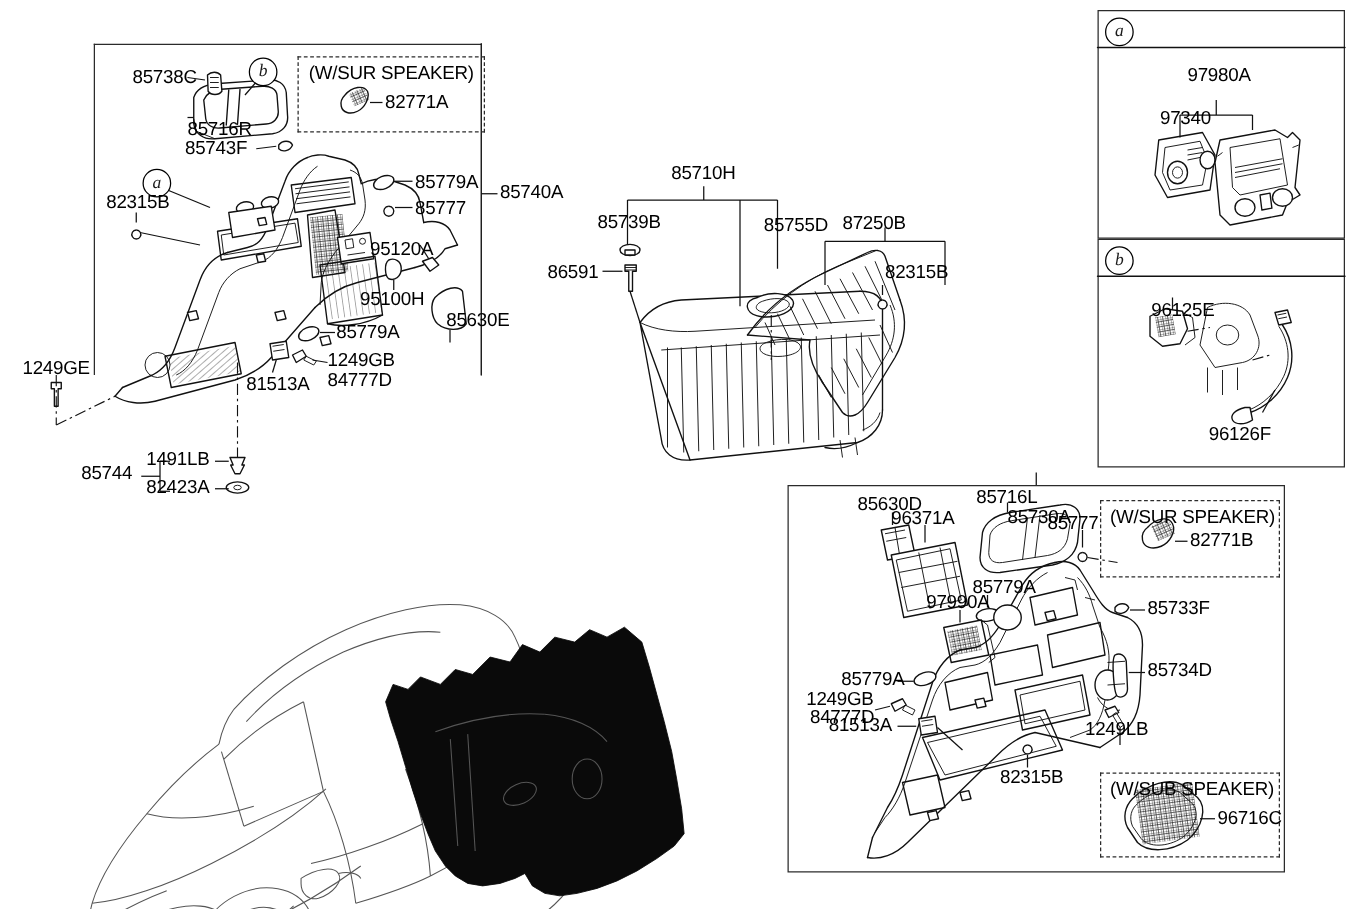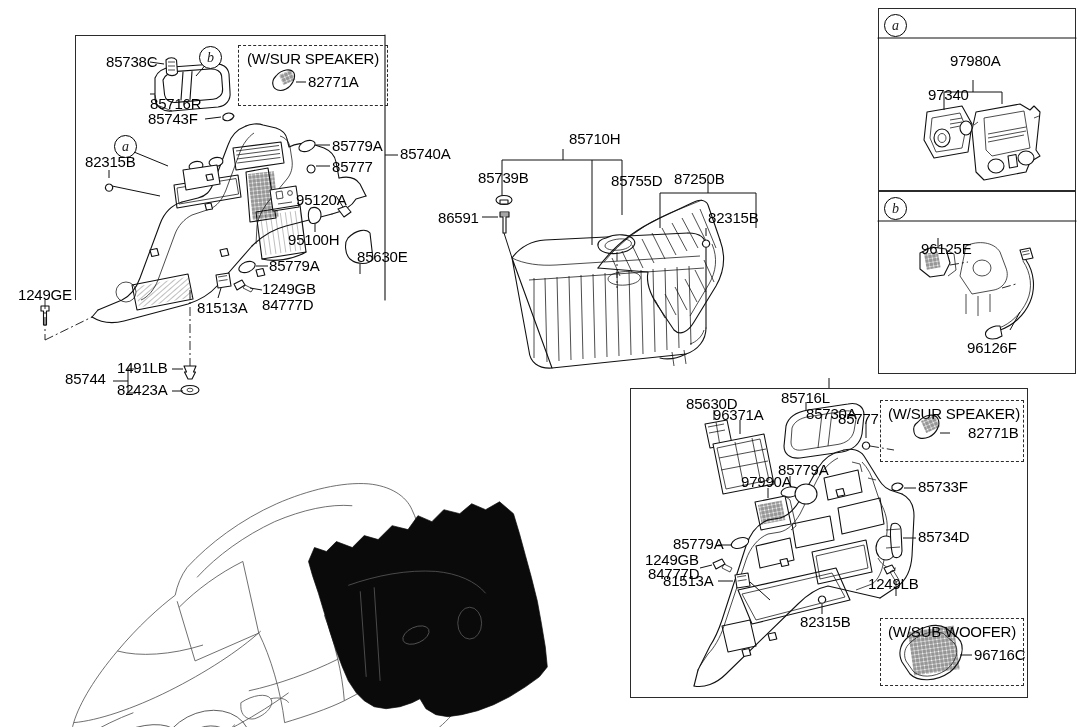--- a/index.html
+++ b/index.html
@@ -489,21 +489,21 @@
   <div class="lbl" style="left:262px;top:297px;">84777D</div>
   <div class="lbl" style="left:197px;top:300px;">81513A</div>
   <div class="lbl" style="left:18px;top:287px;">1249GE</div>
   <div class="lbl" style="left:65px;top:371px;">85744</div>
   <div class="lbl" style="left:117px;top:360px;">1491LB</div>
   <div class="lbl" style="left:117px;top:382px;">82423A</div>
   <div class="lbl" style="left:400px;top:146px;">85740A</div>
   <div class="lbl boxtitle" style="left:247px;top:51px;">(W/SUR SPEAKER)</div>
   <div class="lbl" style="left:308px;top:74px;">82771A</div>
 
-  <div class="lbl" style="left:537px;top:131px;margin-left:32px;">85710H</div>
+  <div class="lbl" style="left:537px;top:131px;">85710H</div>
   <div class="lbl" style="left:478px;top:170px;">85739B</div>
   <div class="lbl" style="left:438px;top:210px;">86591</div>
   <div class="lbl" style="left:595px;top:173px;margin-left:16px;">85755D</div>
   <div class="lbl" style="left:674px;top:171px;">87250B</div>
   <div class="lbl" style="left:708px;top:210px;">82315B</div>
 
   <div class="lbl" style="left:950px;top:53px;">97980A</div>
   <div class="lbl" style="left:928px;top:87px;">97340</div>
 
   <div class="lbl" style="left:909px;top:241px;margin-left:12px;">96125E</div>
@@ -518,17 +518,17 @@
   <div class="lbl" style="left:741px;top:474px;">97990A</div>
   <div class="lbl" style="left:673px;top:536px;">85779A</div>
   <div class="lbl" style="left:645px;top:552px;">1249GB</div>
   <div class="lbl" style="left:648px;top:566px;">84777D</div>
   <div class="lbl" style="left:663px;top:573px;">81513A</div>
   <div class="lbl" style="left:800px;top:614px;">82315B</div>
   <div class="lbl" style="left:918px;top:479px;">85733F</div>
   <div class="lbl" style="left:918px;top:529px;">85734D</div>
   <div class="lbl" style="left:868px;top:576px;">1249LB</div>
   <div class="lbl boxtitle" style="left:888px;top:406px;">(W/SUR SPEAKER)</div>
-  <div class="lbl" style="left:952px;top:425px;margin-left:16px;">82771B</div>
-  <div class="lbl boxtitle" style="left:888px;top:624px;">(W/SUB WOOFER)</div>
+  <div class="lbl" style="left:952px;top:425px;">82771B</div>
+  <div class="lbl boxtitle" style="left:888px;top:624px;">(W/SUB SPEAKER)</div>
   <div class="lbl" style="left:974px;top:647px;">96716C</div>
 
 </div>
 
 </body></html>

